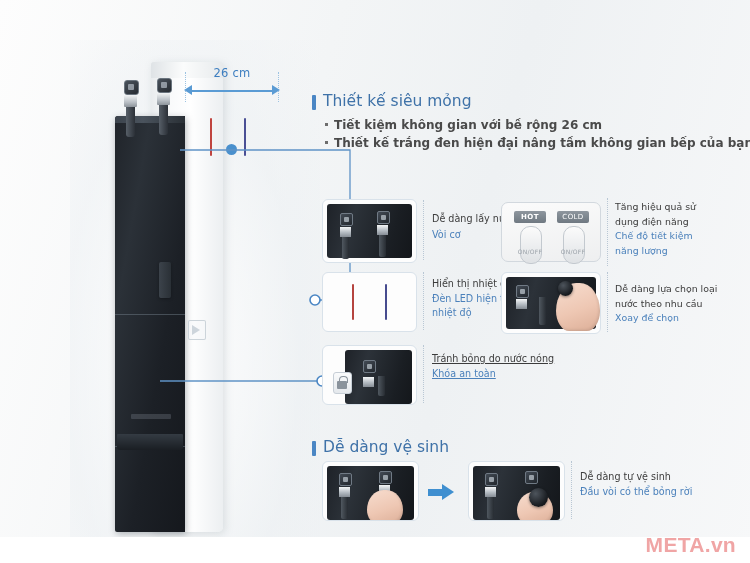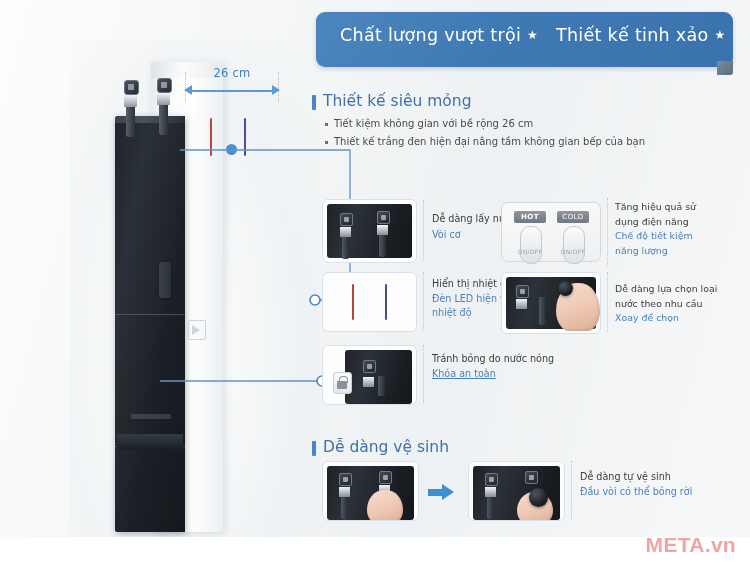--- a/index.html
+++ b/index.html
@@ -272,24 +272,25 @@
     content: "";
     position: absolute;
     left: 0; top: 3px;
     width: 3.5px; height: 15px;
     background: #4a86c4;
     border-radius: 1px;
   }
 
   .bullet {
     position: absolute;
-    font-size: 10px;
+    font-size: 12px;
     color: #4a4a4a;
     padding-left: 10px;
     white-space: nowrap;
+    font-weight: bold;
   }
   .bullet:before {
     content: "";
     position: absolute;
     left: 1px; top: 5px;
     width: 3px; height: 3px;
     background: #6d6d6d;
   }
 
   
@@ -528,27 +529,20 @@
 
   <svg class="connectors" viewBox="0 0 750 563">
     <polyline points="180,150 350,150 350,300 318,300" fill="none" stroke="#5f93c6" stroke-width="1.3"></polyline>
     <circle cx="315" cy="300" r="5" fill="#ffffff" stroke="#4a86c4" stroke-width="1.6"></circle>
     <polyline points="160,381 318,381" fill="none" stroke="#5f93c6" stroke-width="1.3"></polyline>
     <circle cx="322" cy="381" r="5" fill="#ffffff" stroke="#4a86c4" stroke-width="1.6"></circle>
   </svg>
 
   <div class="content">
 
-    <div class="ribbon-wrap">
-      <div class="ribbon"></div>
-      <div class="ribbon-tail"></div>
-      <div class="ribbon-text">
-        <span>Chất lượng vượt trội</span><span class="star">★</span>&nbsp;&nbsp;<span>Thiết kế tinh xảo</span><span class="star">★</span>
-      </div>
-    </div>
 
     <div class="sec-head" style="left:12px; top:92px;">Thiết kế siêu mỏng</div>
     <div class="bullet" style="left:24px; top:118px;">Tiết kiệm không gian với bề rộng 26 cm</div>
     <div class="bullet" style="left:24px; top:136px;">Thiết kế trắng đen hiện đại nâng tầm không gian bếp của bạn</div>
 
 
     <div class="card" style="left:22px; top:199px; width:93px; height:62px;">
       <div class="photo-dark" style="left:4px; top:4px; width:85px; height:54px; border-radius:3px;">
         <div class="mini-btn" style="left:13px; top:9px;">
             <i></i>
@@ -616,21 +610,21 @@
           </div>
         <div class="mini-nozzle" style="left:18px; top:27px;"></div>
         <div class="mini-spout" style="left:33px; top:26px; height:20px;"></div>
       </div>
       <div class="lock-badge" style="left:10px; top:26px;">
         <div class="shackle"></div>
           <div class="body"></div>
       </div>
     </div>
     <div class="dotted-sep" style="left:123px; top:345px; height:58px;"></div>
-    <div class="cap-title" style="left:132px; top:352px;">Tránh bỏng do nước nóng</div>
+    <div class="cap-title" style="left:132px; top:352px;text-decoration:underline;">Tránh bỏng do nước nóng</div>
     <div class="cap-sub" style="left:132px; top:367px;text-decoration:underline;">Khóa an toàn</div>
 
     <div class="sec-head" style="left:12px; top:438px;">Dễ dàng vệ sinh</div>
 
     <div class="card" style="left:22px; top:461px; width:95px; height:58px;">
       <div class="photo-dark" style="left:4px; top:4px; width:87px; height:54px; border-radius:3px;">
         <div class="mini-btn" style="left:12px; top:7px;">
             <i></i>
           </div>
         <div class="mini-btn" style="left:52px; top:5px;">

